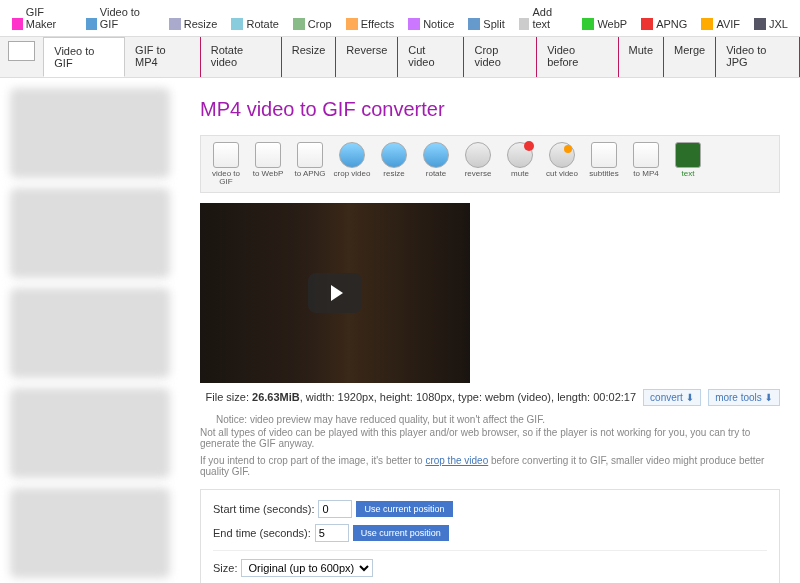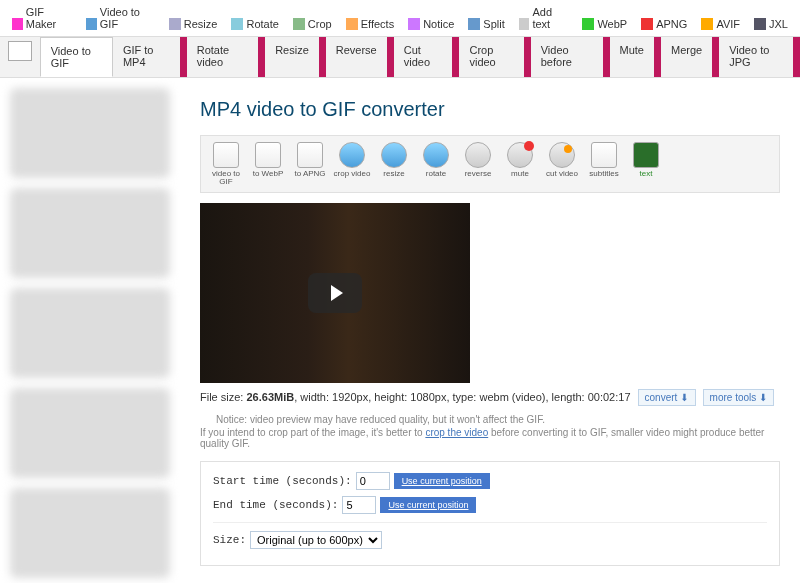--- a/index.html
+++ b/index.html
@@ -2,54 +2,54 @@
 <html><head>
 <meta charset="utf-8">
 <style>
 * { box-sizing: border-box; margin: 0; padding: 0; }
 body { font-family: Arial, Helvetica, sans-serif; font-size: 12px; color: #333; background: #fff; width: 800px; }
 .topnav { display: flex; gap: 14px; padding: 6px 12px; background: #fff; border-bottom: 1px solid #ddd; font-size: 11px; }
 .topnav a { color: #333; text-decoration: none; display: flex; align-items: flex-end; gap: 3px; }
 .topnav .icon { width: 12px; height: 12px; display: inline-block; }
 .subnav { display: flex; background: #f2f2f2; padding: 0; border-bottom: 1px solid #ddd; font-size: 11px; }
 .subnav .logo { width: 28px; height: 20px; background: #fff; border: 1px solid #aaa; margin: 4px 8px 4px 8px; }
-.subnav a { padding: 7px 10px; color: #333; text-decoration: none; border-right: 7px solid #be185d; }
+.subnav a { padding: 7px 10px; color: #333; text-decoration: none; border-right: 1px solid #be185d; }
 .subnav a.active { background: #fff; border: 1px solid #ccc; border-bottom-color: #fff; }
 .layout { display: flex; }
 .sidebar { width: 180px; padding: 10px; }
 .sidebar .blur { background: #ddd; border-radius: 6px; margin-bottom: 10px; height: 90px; filter: blur(4px); }
 .main { flex: 1; padding: 10px 20px 20px 20px; }
-h1 { font-size: 20px; font-weight: normal; color: #0c4a6e; margin: 10px 0 14px; }
+h1 { font-size: 20px; font-weight: normal; color: #a21caf; margin: 10px 0 14px; }
 .toolbar { display: flex; background: #f4f4f4; border: 1px solid #e0e0e0; padding: 4px; gap: 0; margin-bottom: 10px; }
 .tool { width: 42px; display: flex; flex-direction: column; align-items: center; padding: 2px 1px; cursor: pointer; }
 .tool .ticon { width: 26px; height: 26px; border-radius: 50%; background: linear-gradient(#eee,#ccc); border: 1px solid #aaa; position: relative; }
 .tool .ticon.film { border-radius: 3px; background: linear-gradient(#fff,#eee); }
 .tool .ticon.blue { background: linear-gradient(#8cd5ff,#4a9edb); }
 .tool .ticon.red::after { content:""; position:absolute; right:-2px; top:-2px; width:10px; height:10px; background:#e33; border-radius:50%; }
 .tool .ticon.orange::after { content:""; position:absolute; right:2px; top:2px; width:8px; height:8px; background:#f90; border-radius:50%; }
 .tool .ticon.save { border-radius: 3px; background: #2a6e2a; }
 .tool span { font-size: 8px; color: #555; text-align: center; line-height: 1; margin-top: 2px; }
 .tool.green span { color: #2a8a2a; }
 .video { width: 270px; height: 180px; background: #000; position: relative; margin-bottom: 6px; display:flex; align-items:center; justify-content:center; }
 .video .frame { width: 270px; height: 180px; background: linear-gradient(90deg,#1a1510 0%,#2a1e16 40%,#3a2818 55%,#1a1410 100%); }
 .video .play { position: absolute; width: 54px; height: 40px; background: rgba(40,40,40,0.8); border-radius: 8px; display:flex; align-items:center; justify-content:center; }
 .video .play::after { content:""; border-left: 12px solid #fff; border-top: 8px solid transparent; border-bottom: 8px solid transparent; margin-left:3px; }
-.fileinfo { font-size: 11px; color: #333; margin-bottom: 6px; }
+.fileinfo { font-size: 11px; color: #333; margin-bottom: 6px; text-align: right; }
 .fileinfo b { font-weight: bold; }
 .linkbtn { display: inline-block; padding: 2px 6px; border: 1px solid #c0d4e8; background: #f0f6fb; color: #4477bb; font-size: 10px; margin-left: 4px; cursor: pointer; }
 .notice { font-size: 10px; color: #888; margin: 8px 16px 2px; }
 .notice2 { font-size: 10px; color: #888; margin-bottom: 6px; }
 .notice3 { font-size: 10px; color: #888; margin-bottom: 12px; }
 .notice3 a { color: #4477bb; }
 .formbox { border: 1px solid #e0e0e0; padding: 10px 12px; margin-bottom: 12px; font-size: 11px; }
 .formbox .row { margin-bottom: 6px; display: flex; align-items: center; gap: 4px; }
-.formbox label { color: #333; font-family: Liberation Mono, monospace; }
+.formbox label { color: #333; }
 .formbox input[type=text] { width: 34px; border: 1px solid #bcd; padding: 2px 3px; font-size: 11px; }
 .formbox select { border: 1px solid #bcd; padding: 1px 2px; font-size: 11px; background: #fff; }
-.btn-sm { background: #4477cc; color: #fff; border: none; padding: 3px 8px; font-size: 9px; cursor: pointer; text-decoration: underline; }
+.btn-sm { background: #4477cc; color: #fff; border: none; padding: 3px 8px; font-size: 9px; cursor: pointer; }
 .formbox hr { border: none; border-top: 1px solid #eee; margin: 8px 0; }
 </style>
 </head>
 <body>
 
 <div class="topnav">
     <a href="#">
       <span class="icon" style="background: rgb(255, 51, 204);"></span>
       <span>GIF Maker</span>
     </a>
@@ -161,35 +161,40 @@
           <span>mute</span>
         </div>
         <div class="tool">
           <div class="ticon orange"></div>
           <span>cut video</span>
         </div>
         <div class="tool">
           <div class="ticon film"></div>
           <span>subtitles</span>
         </div>
+        <div class="tool">
+          <div class="ticon film"></div>
+          <span>to MP4</span>
+        </div>
         <div class="tool green">
           <div class="ticon save"></div>
           <span>text</span>
         </div>
       </div>
     <div class="video">
       <div class="frame"></div>
       <div class="play"></div>
     </div>
     <div class="fileinfo">
       <span>File size: </span><b>26.63MiB</b><span>, width: 1920px, height: 1080px, type: webm (video), length: 00:02:17</span>
       <span class="linkbtn"><span>convert</span> ⬇</span>
       <span class="linkbtn"><span>more tools</span> ⬇</span>
     </div>
     <div class="notice">Notice: video preview may have reduced quality, but it won't affect the GIF.</div>
+    <div class="notice2">Not all types of video can be played with this player and/or web browser, so if the player is not working for you, you can try to generate the GIF anyway.</div>
     <div class="notice3">
       <span>If you intend to crop part of the image, it's better to </span><a href="#">crop the video</a><span> before converting it to GIF, smaller video might produce better quality GIF.</span>
     </div>
 
     <div class="formbox">
       <div class="row">
         <label>Start time (seconds):</label>
         <input type="text" value="0" style="">
         <button class="btn-sm">Use current position</button>
       </div>

